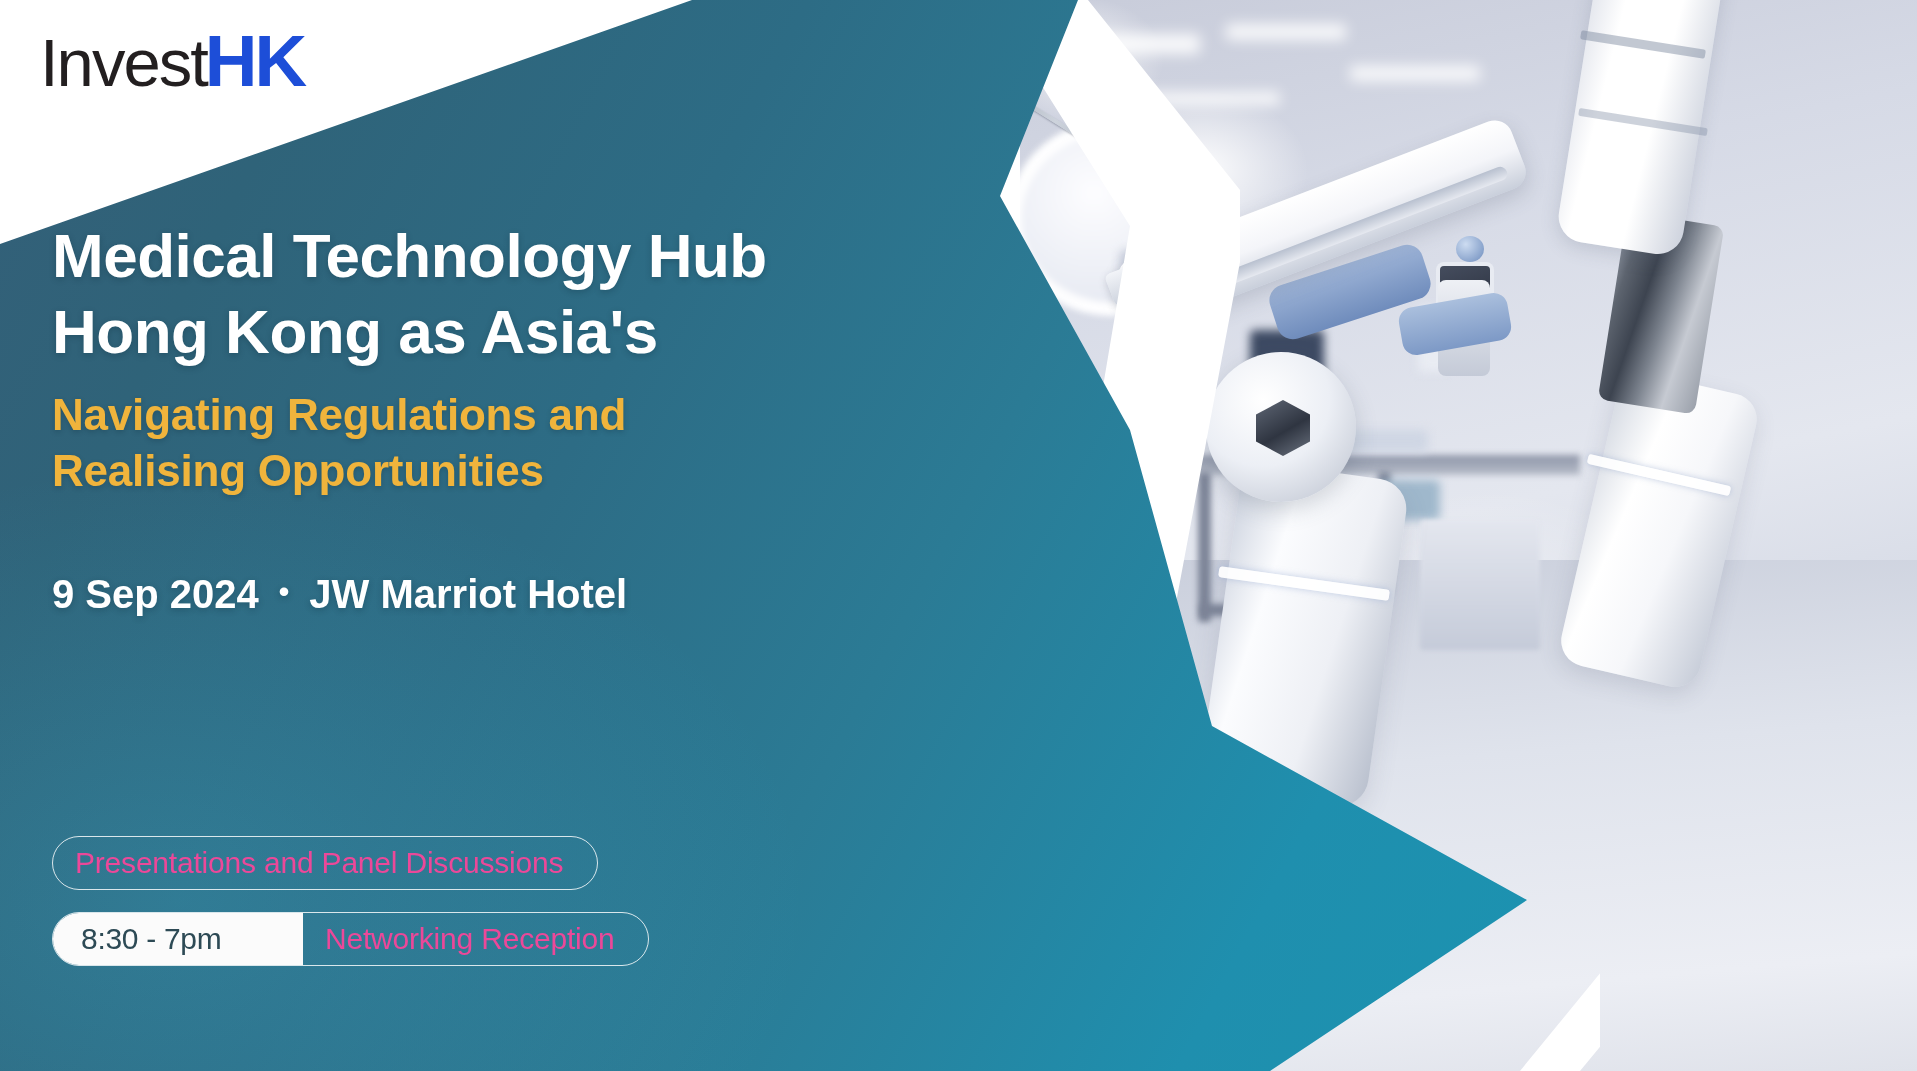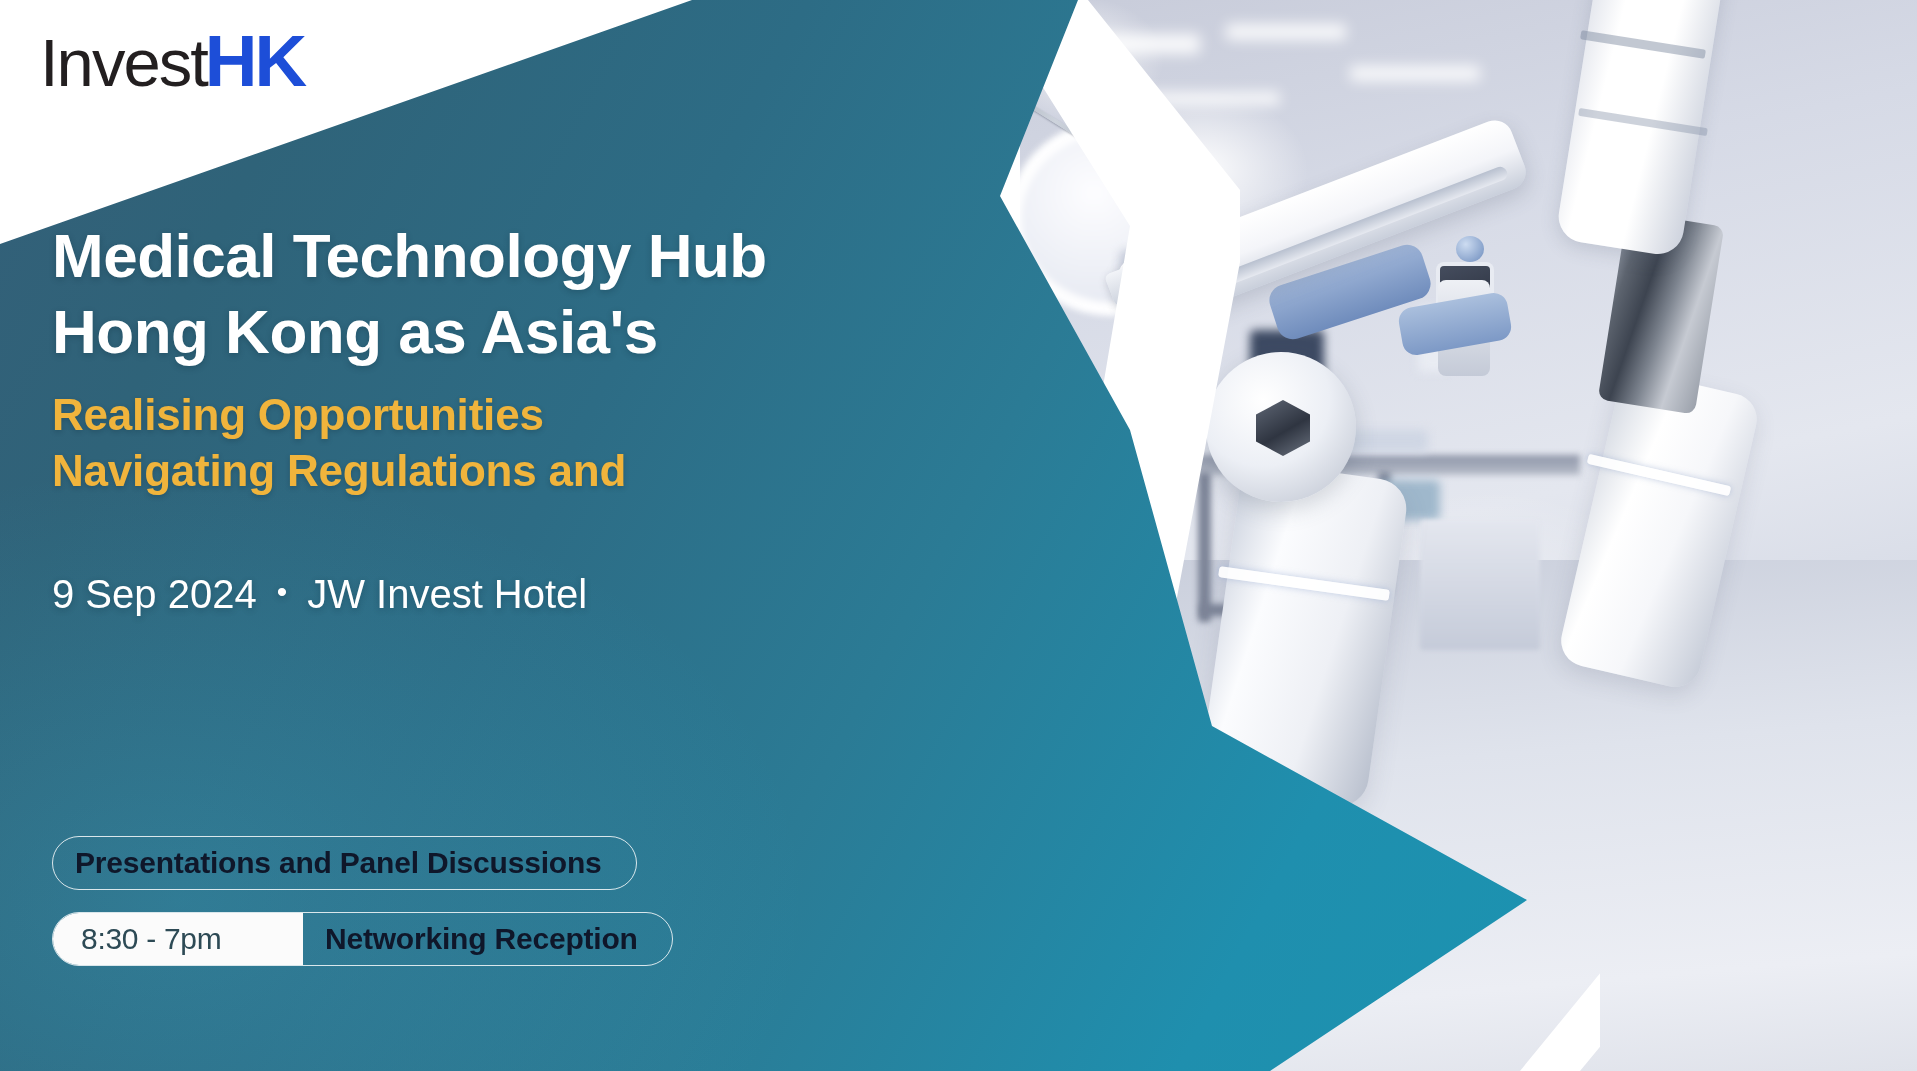--- a/index.html
+++ b/index.html
@@ -278,21 +278,21 @@
     text-shadow:0 2px 6px rgba(10,40,55,.28);
   }
   .subtitle{
     margin-top:18px;
     font-weight:700; font-size:44px; line-height:1.26;
     letter-spacing:-0.2px;
     text-shadow:0 2px 5px rgba(10,40,55,.25);
   }
   .whenwhere{
     position:absolute; left:52px; top:572px; z-index:8;
-    color:#ffffff; font-weight:400; font-size:40px; letter-spacing:0px;
+    color:#ffffff; font-weight:700; font-size:40px; letter-spacing:0px;
     display:flex; align-items:center; gap:20px;
     text-shadow:0 2px 6px rgba(10,40,55,.3);
   }
   .whenwhere .dot{ font-size:30px; line-height:1; transform:translateY(-3px); }
 
   
   .schedule{ position:absolute; left:52px; top:836px; z-index:8; }
   .pill{
     position:relative;
     display:flex; align-items:stretch;
@@ -305,22 +305,22 @@
   .pill .time{
     background:#fbfbfb;
     color:#2d4a55;
     font-size:30px; font-weight:400;
     display:flex; align-items:center;
     padding:0 26px 0 28px;
     min-width:250px;
     letter-spacing:-.3px;
   }
   .pill .what{
-    color:#0f172a;
-    font-size:30px; font-weight:700;
+    color:#ec4899;
+    font-size:30px; font-weight:400;
     display:flex; align-items:center;
     padding:0 34px 0 22px;
     letter-spacing:-.2px;
   }
 </style>
 </head>
 <body>
 
 <div id="banner">
 
@@ -382,29 +382,29 @@
     <span class="invest">Invest</span>
     <span class="hk" style="color:#1d4ed8">HK</span>
   </div>
 
   <div class="copy">
     <div class="title">
       <div>Medical Technology Hub</div>
       <div>Hong Kong as Asia's</div>
     </div>
     <div class="subtitle" style="color:#F0B43C">
+      <div>Navigating Regulations and</div>
       <div>Realising Opportunities</div>
-      <div>Navigating Regulations and</div>
     </div>
   </div>
 
   <div class="whenwhere">
     <span>9 Sep 2024</span>
     <span class="dot">•</span>
-    <span>JW Invest Hotel</span>
+    <span>JW Marriot Hotel</span>
   </div>
 
   <div class="schedule">
 
     <div class="pill">
       <div class="what">Presentations and Panel Discussions</div>
     </div>
 
     <div class="pill">
       <div class="time">8:30 - 7pm</div>

